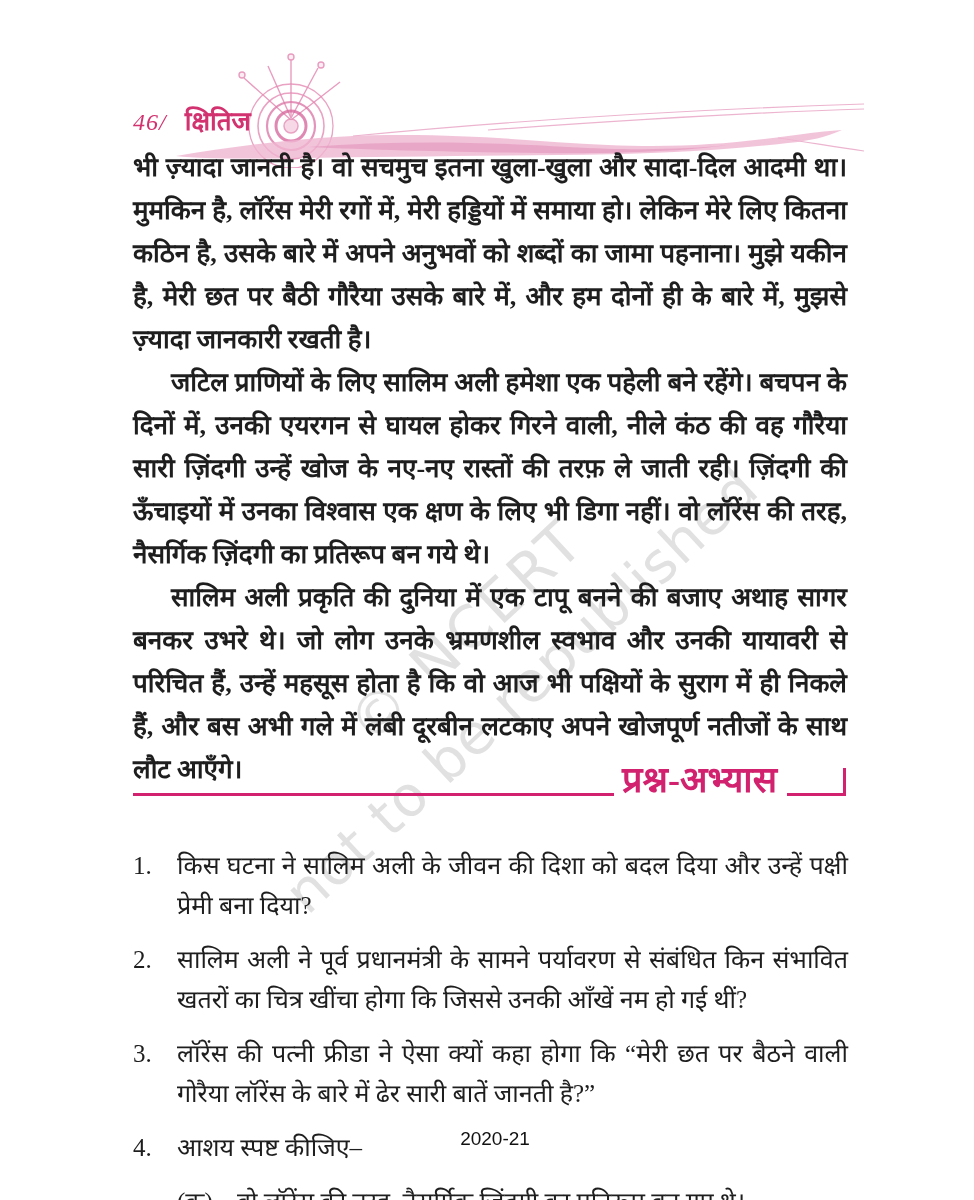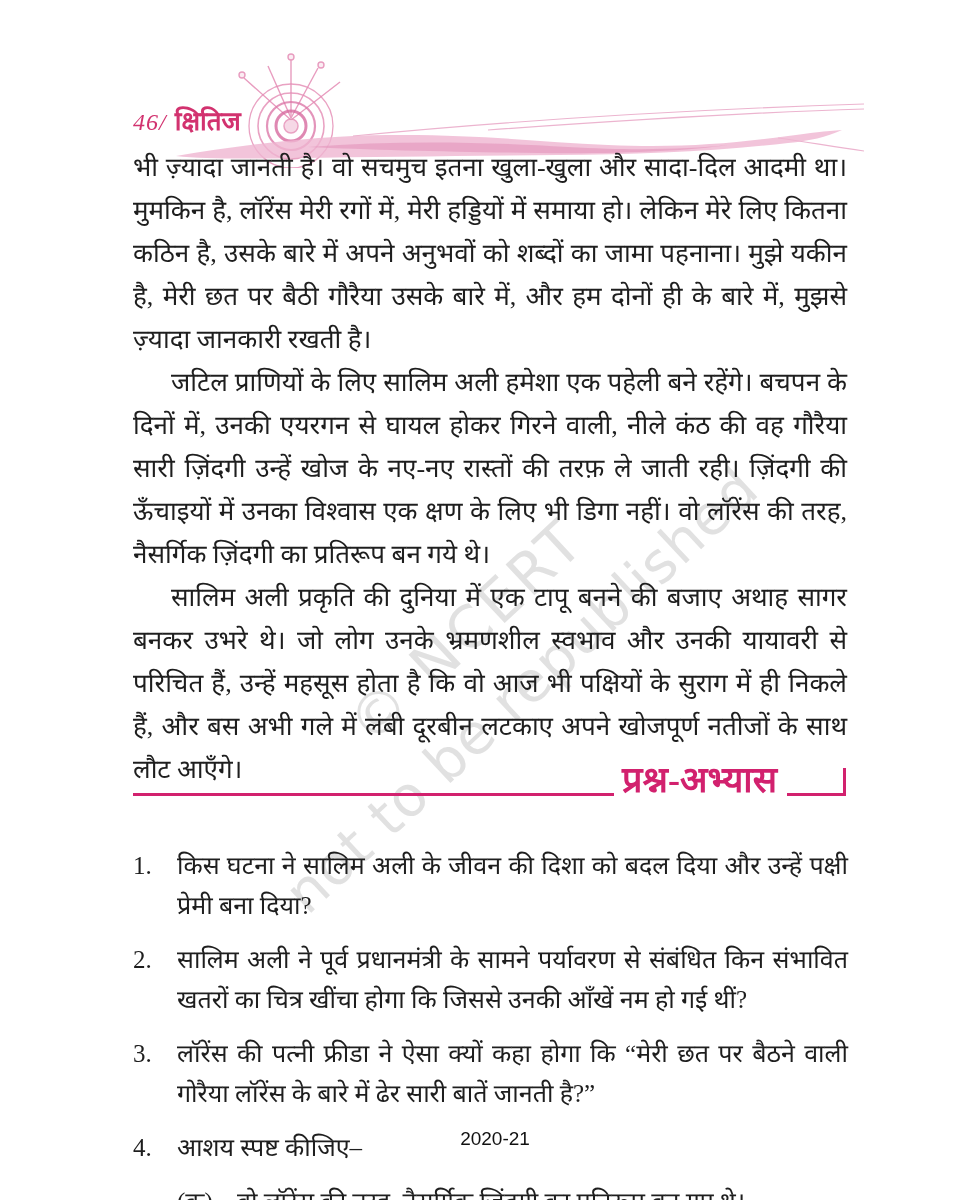--- a/index.html
+++ b/index.html
@@ -32,21 +32,21 @@
     z-index: 3;
   }
   .header-label .pg-num {
     font-style: italic;
     font-size: 24px;
     letter-spacing: 1px;
   }
   .header-label .book-title {
     font-size: 26px;
     font-weight: 600;
-    margin-left: 8px;
+    margin-left: 18px;
   }
 
   
   .watermark {
     position: absolute;
     left: 148px;
     top: 535px;
     width: 690px;
     height: 250px;
     display: flex;
@@ -69,21 +69,21 @@
   .body-text {
     position: absolute;
     left: 133px;
     top: 146px;
     width: 714px;
     font-size: 26px;
     line-height: 43px;
     text-align: justify;
     z-index: 2;
   }
-  .body-text p { margin: 0; }
+  .body-text p { margin: 0; font-weight: bold; }
   .body-text p.indent { text-indent: 38px; }
 
   
   .exercise-heading {
     position: absolute;
     left: 133px;
     top: 764px;
     width: 713px;
     display: flex;
     align-items: flex-end;

